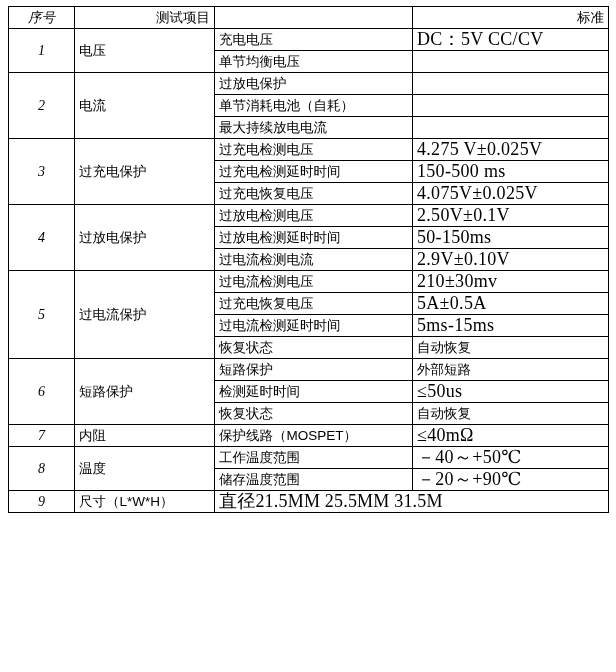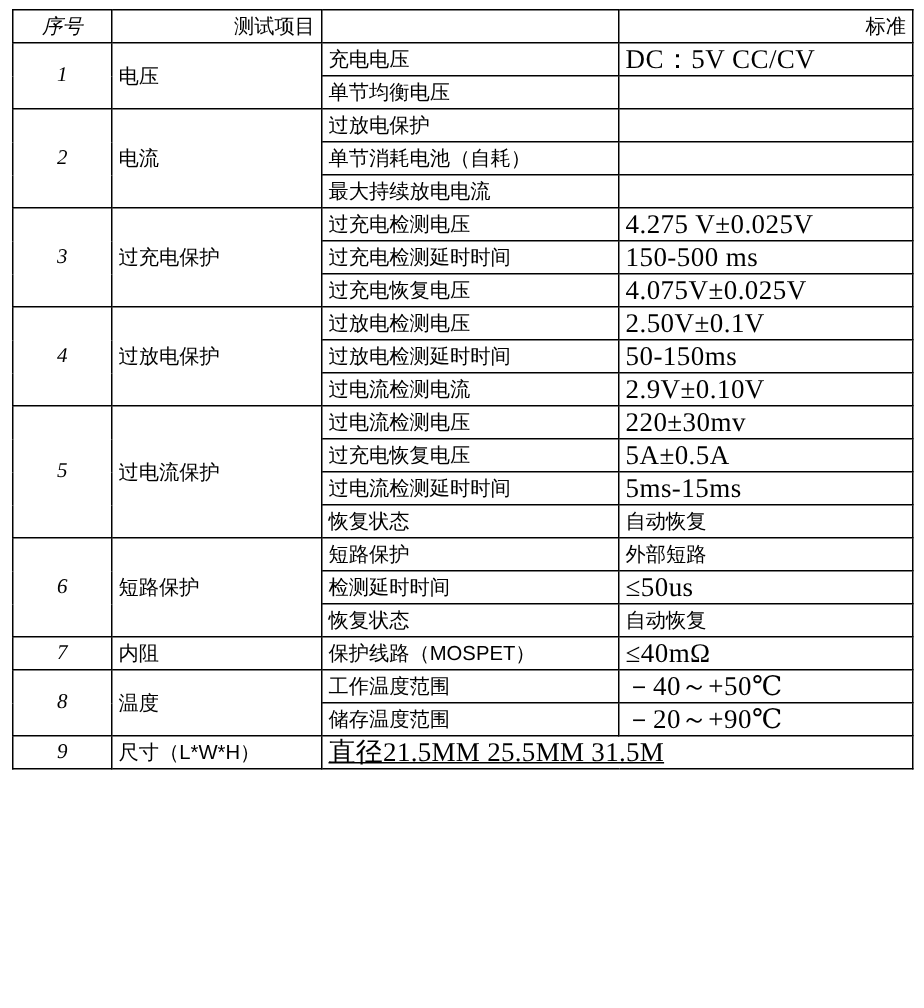--- a/index.html
+++ b/index.html
@@ -72,21 +72,20 @@
   }
   .sub-cell {
     padding-left: 5px;
     margin-left: 48px;
   }
   .last-row td {
     height: 22px;
   }
   .dim-val {
     letter-spacing: 0.2px;
-    text-decoration: underline;
   }
 </style>
 </head>
 <body>
 
 <div class="page">
 
 
   <table class="spec">
     <tbody>
@@ -151,21 +150,21 @@
       </tr>
       <tr>
         <td class="col-sub cn sub-cell">过电流检测电流</td>
         <td class="col-std mono std-cell">2.9V±0.10V</td>
       </tr>
 
       <tr>
         <td class="col-no num-cell" rowspan="4">5</td>
         <td class="col-item cn item-cell" rowspan="4">过电流保护</td>
         <td class="col-sub cn sub-cell">过电流检测电压</td>
-        <td class="col-std mono std-cell">220±30mv</td>
+        <td class="col-std mono std-cell">210±30mv</td>
       </tr>
       <tr>
         <td class="col-sub cn sub-cell">过充电恢复电压</td>
         <td class="col-std mono std-cell">5A±0.5A</td>
       </tr>
       <tr>
         <td class="col-sub cn sub-cell">过电流检测延时时间</td>
         <td class="col-std mono std-cell">5ms-15ms</td>
       </tr>
       <tr>

